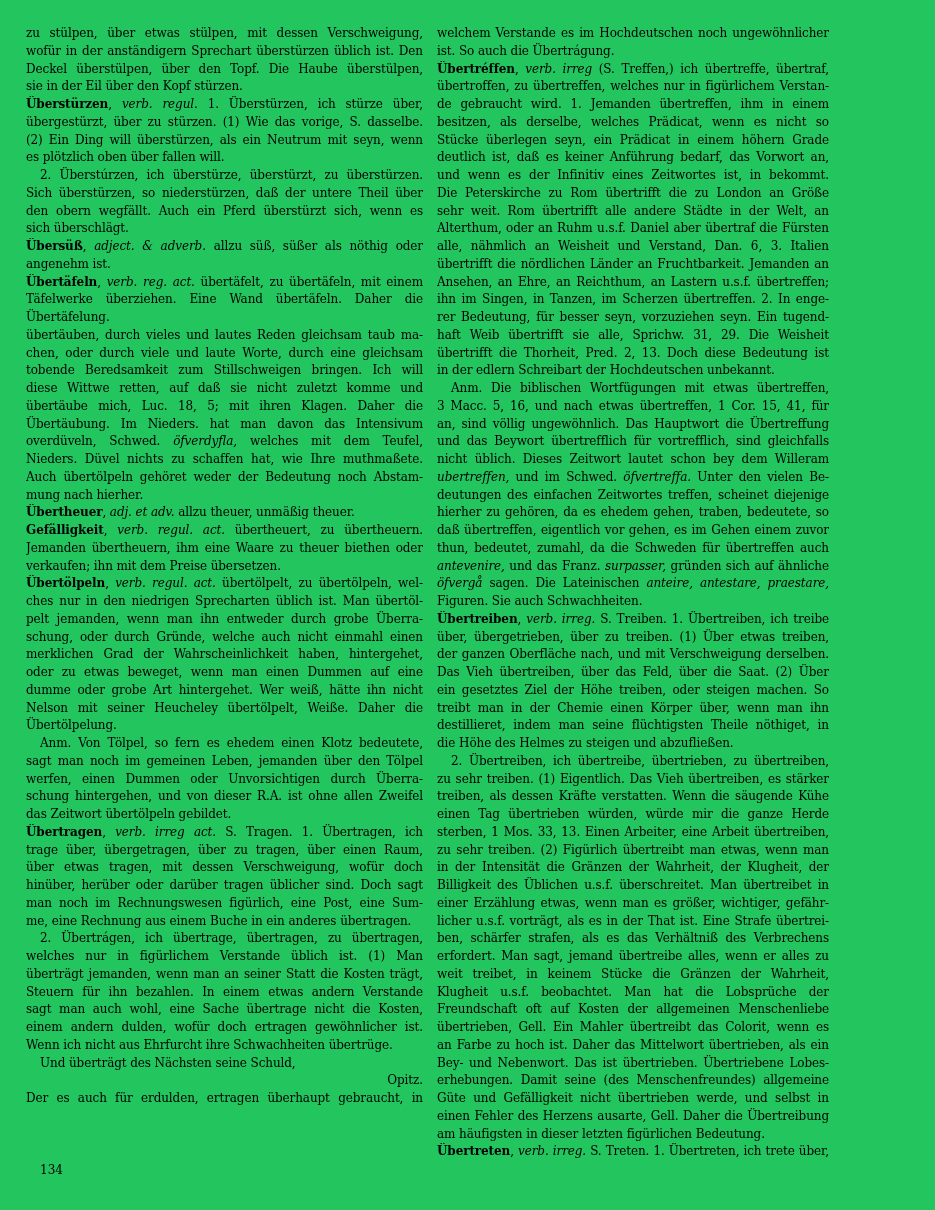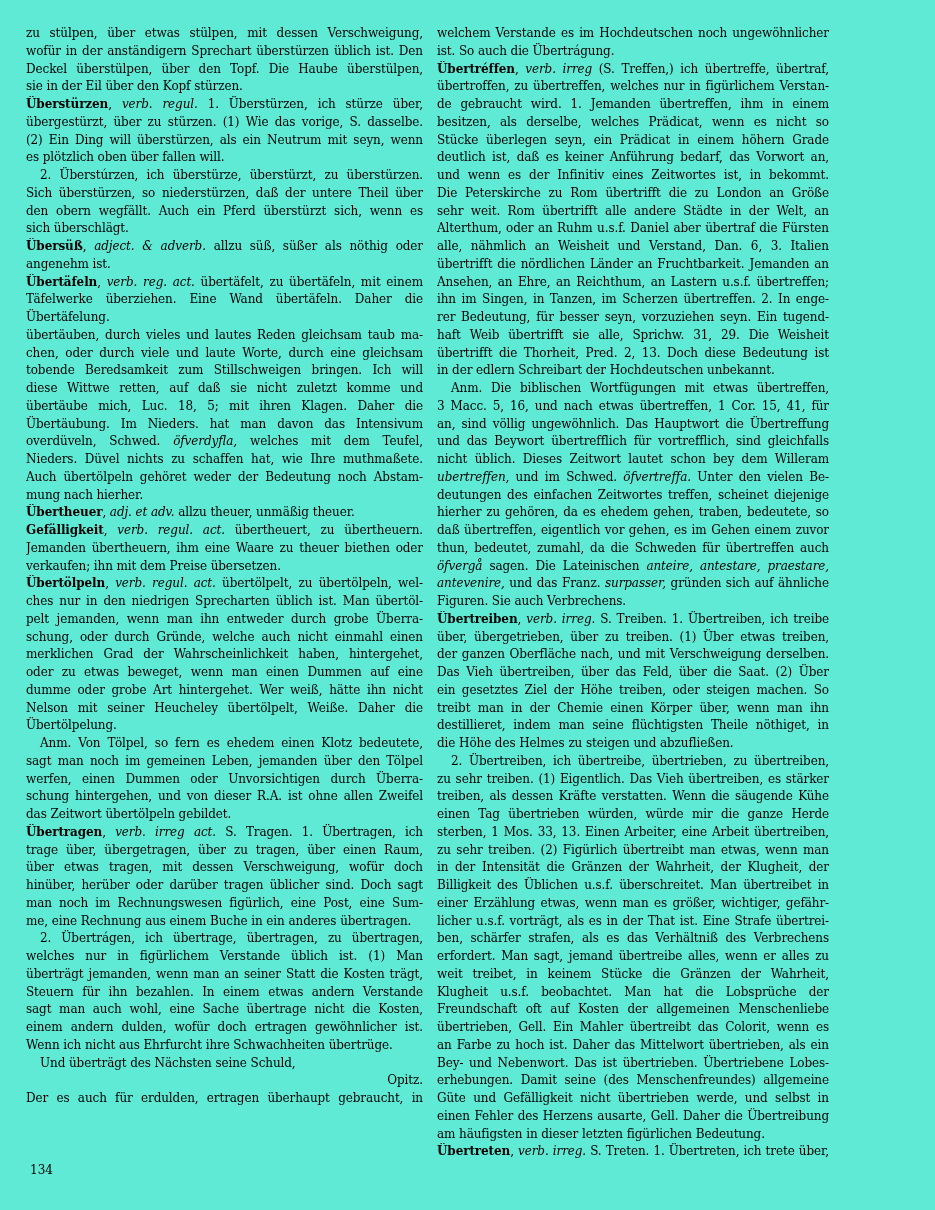--- a/index.html
+++ b/index.html
@@ -2,21 +2,21 @@
 <html><head>
 <meta charset="utf-8">
 <style>
   html, body { margin: 0; padding: 0; background: #ffffff; }
   body {
     width: 935px; height: 1210px; position: relative; overflow: hidden;
     font-family: "DejaVu Serif", "Liberation Serif", serif;
     color: #000000;
     -webkit-font-smoothing: antialiased;
   }
-  .page { position: absolute; inset: 0; background: #5eead4; text-decoration: underline; }
+  .page { position: absolute; inset: 0; background: #22c55e; text-decoration: underline; }
   .columns {
     position: absolute; left: 26px; top: 25px; width: 803px;
     display: flex; gap: 14px;
   }
   .col { width: 397px; }
   .col.right { width: 392px; }
   .line {
     font-size: 12px;
     letter-spacing: -0.1px;
     height: 17.75px;
@@ -25,21 +25,21 @@
     text-align: justify;
     text-align-last: justify;
     white-space: normal;
   }
   .line.para-end { text-align-last: left; }
   .line.align-right { text-align-last: right; }
   .line.indent { text-indent: 14px; }
   .run-b { font-weight: bold; }
   .run-i { font-style: italic; }
   .page-number {
-    position: absolute; left: 30px; top: 1162px;
+    position: absolute; left: 40px; top: 1162px;
     font-size: 12px; line-height: 16px;
   }
 </style>
 </head>
 <body>
 
 <div class="page">
   <div class="columns">
     <div class="col left">
         <div class="line"><span class="run-n">zu stülpen, über etwas stülpen, mit dessen Verschweigung,</span></div>
@@ -128,23 +128,23 @@
         <div class="line indent"><span class="run-n">Anm. Die biblischen Wortfügungen mit etwas übertreffen,</span></div>
         <div class="line"><span class="run-n">3 Macc. 5, 16, und nach etwas übertreffen, 1 Cor. 15, 41, für</span></div>
         <div class="line"><span class="run-n">an, sind völlig ungewöhnlich. Das Hauptwort die Übertreffung</span></div>
         <div class="line"><span class="run-n">und das Beywort übertrefflich für vortrefflich, sind gleichfalls</span></div>
         <div class="line"><span class="run-n">nicht üblich. Dieses Zeitwort lautet schon bey dem Willeram</span></div>
         <div class="line"><span class="run-i">ubertreffen,</span><span class="run-n"> und im Schwed. </span><span class="run-i">öfvertreffa.</span><span class="run-n"> Unter den vielen Be-</span></div>
         <div class="line"><span class="run-n">deutungen des einfachen Zeitwortes treffen, scheinet diejenige</span></div>
         <div class="line"><span class="run-n">hierher zu gehören, da es ehedem gehen, traben, bedeutete, so</span></div>
         <div class="line"><span class="run-n">daß übertreffen, eigentlich vor gehen, es im Gehen einem zuvor</span></div>
         <div class="line"><span class="run-n">thun, bedeutet, zumahl, da die Schweden für übertreffen auch</span></div>
+        <div class="line"><span class="run-i">antevenire,</span><span class="run-n"> und das Franz. </span><span class="run-i">surpasser,</span><span class="run-n"> gründen sich auf ähnliche</span></div>
         <div class="line"><span class="run-i">öfvergå</span><span class="run-n"> sagen. Die Lateinischen </span><span class="run-i">anteire, antestare, praestare,</span></div>
-        <div class="line"><span class="run-i">antevenire,</span><span class="run-n"> und das Franz. </span><span class="run-i">surpasser,</span><span class="run-n"> gründen sich auf ähnliche</span></div>
-        <div class="line para-end"><span class="run-n">Figuren. Sie auch Verbrechens.</span></div>
+        <div class="line para-end"><span class="run-n">Figuren. Sie auch Schwachheiten.</span></div>
         <div class="line"><span class="run-b">Übertreiben</span><span class="run-n">, </span><span class="run-i">verb. irreg.</span><span class="run-n"> S. Treiben. 1. Übertreiben, ich treibe</span></div>
         <div class="line"><span class="run-n">über, übergetrieben, über zu treiben. (1) Über etwas treiben,</span></div>
         <div class="line"><span class="run-n">der ganzen Oberfläche nach, und mit Verschweigung derselben.</span></div>
         <div class="line"><span class="run-n">Das Vieh übertreiben, über das Feld, über die Saat. (2) Über</span></div>
         <div class="line"><span class="run-n">ein gesetztes Ziel der Höhe treiben, oder steigen machen. So</span></div>
         <div class="line"><span class="run-n">treibt man in der Chemie einen Körper über, wenn man ihn</span></div>
         <div class="line"><span class="run-n">destillieret, indem man seine flüchtigsten Theile nöthiget, in</span></div>
         <div class="line para-end"><span class="run-n">die Höhe des Helmes zu steigen und abzufließen.</span></div>
         <div class="line indent"><span class="run-n">2. Übertreiben, ich übertreibe, übertrieben, zu übertreiben,</span></div>
         <div class="line"><span class="run-n">zu sehr treiben. (1) Eigentlich. Das Vieh übertreiben, es stärker</span></div>

